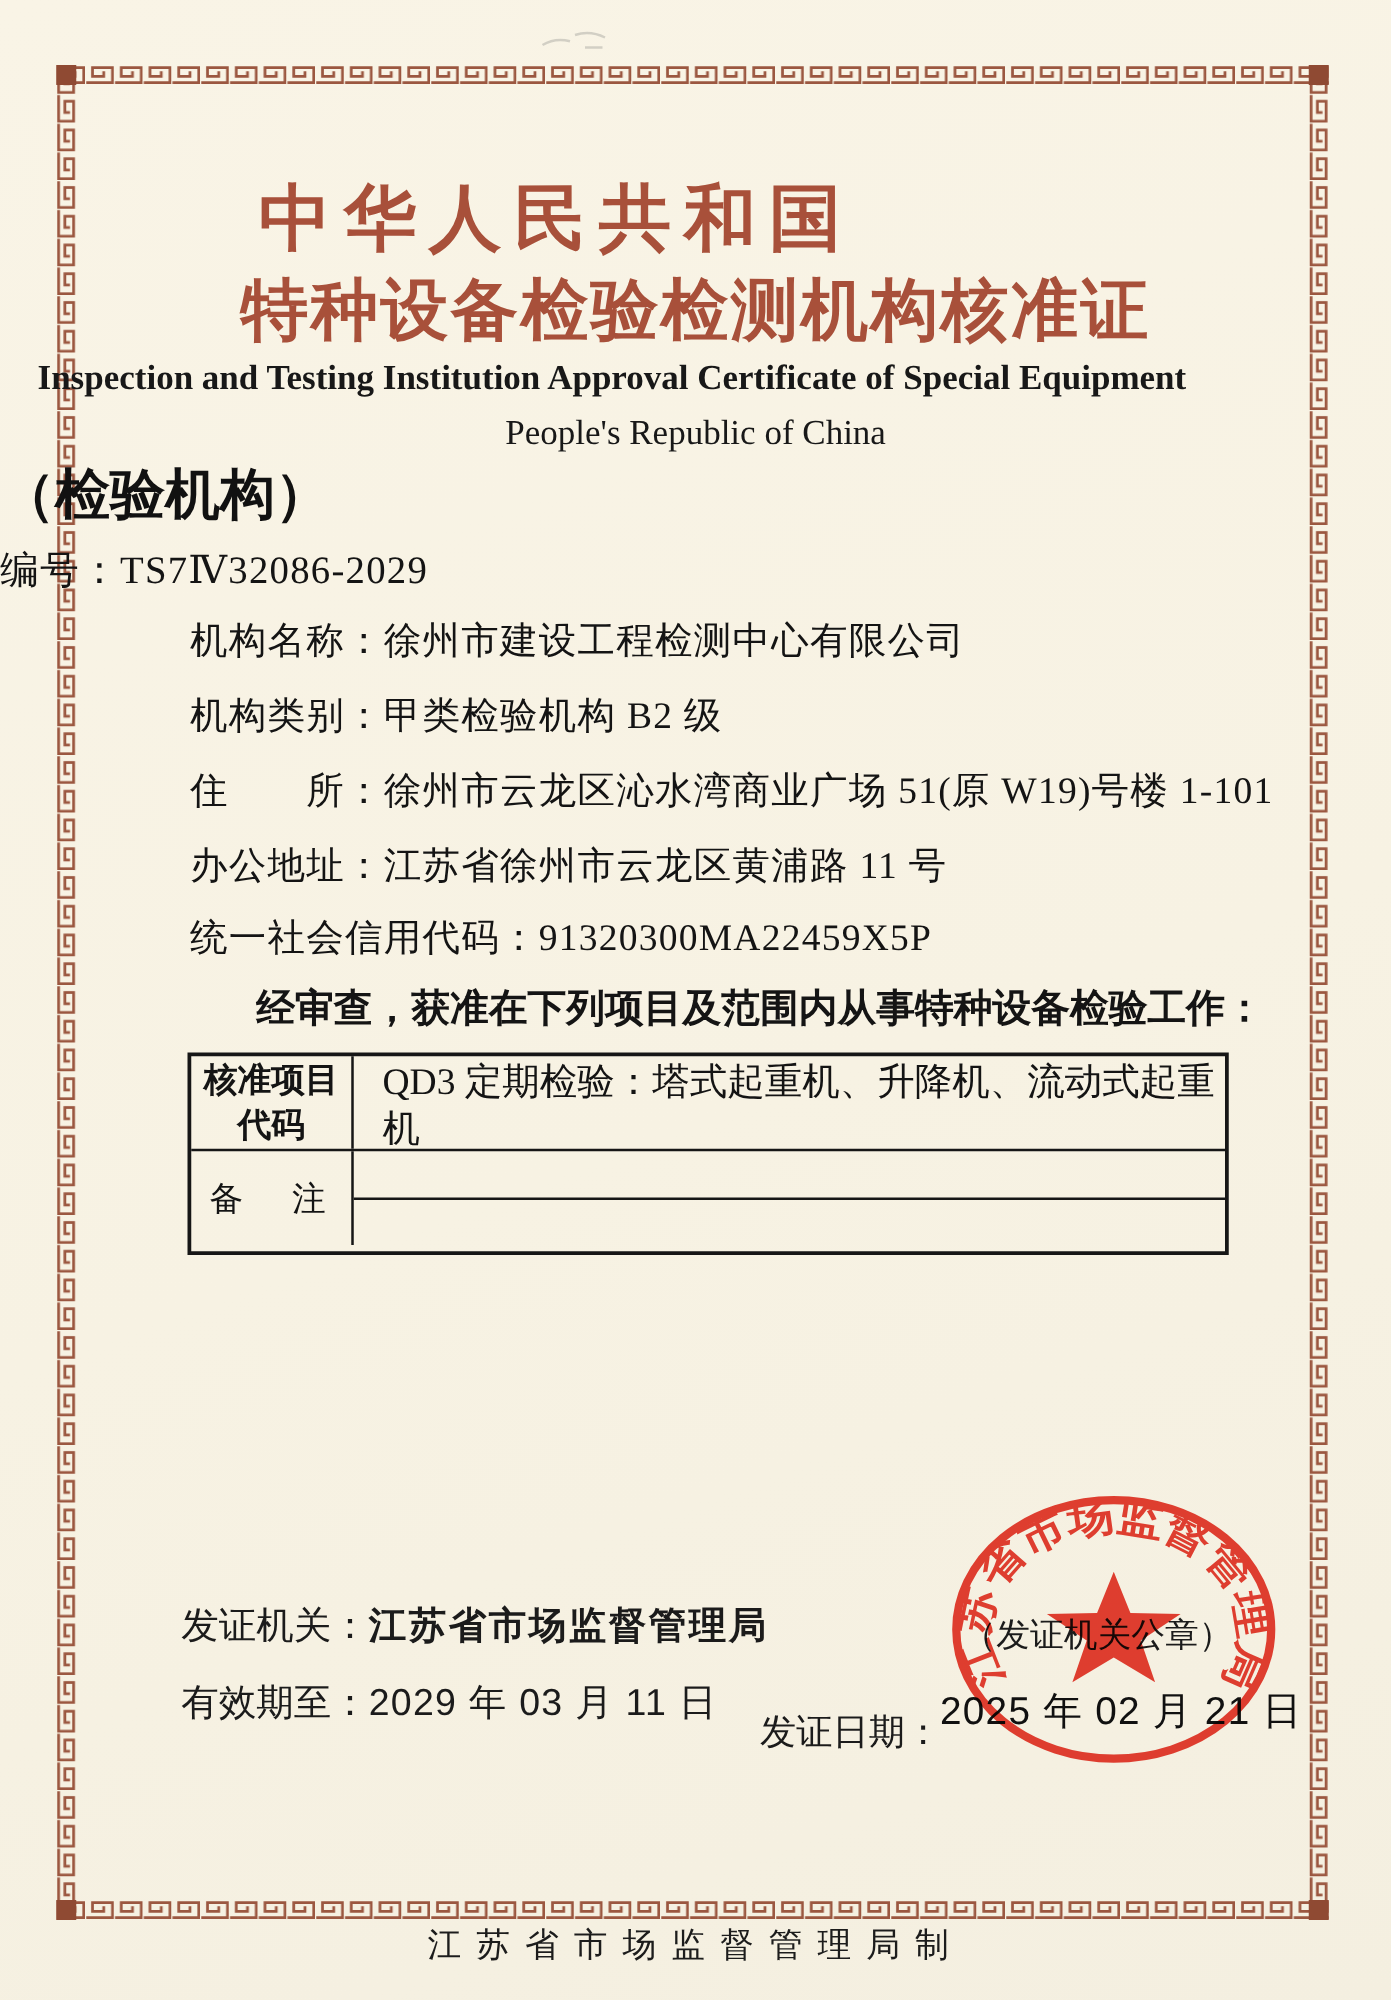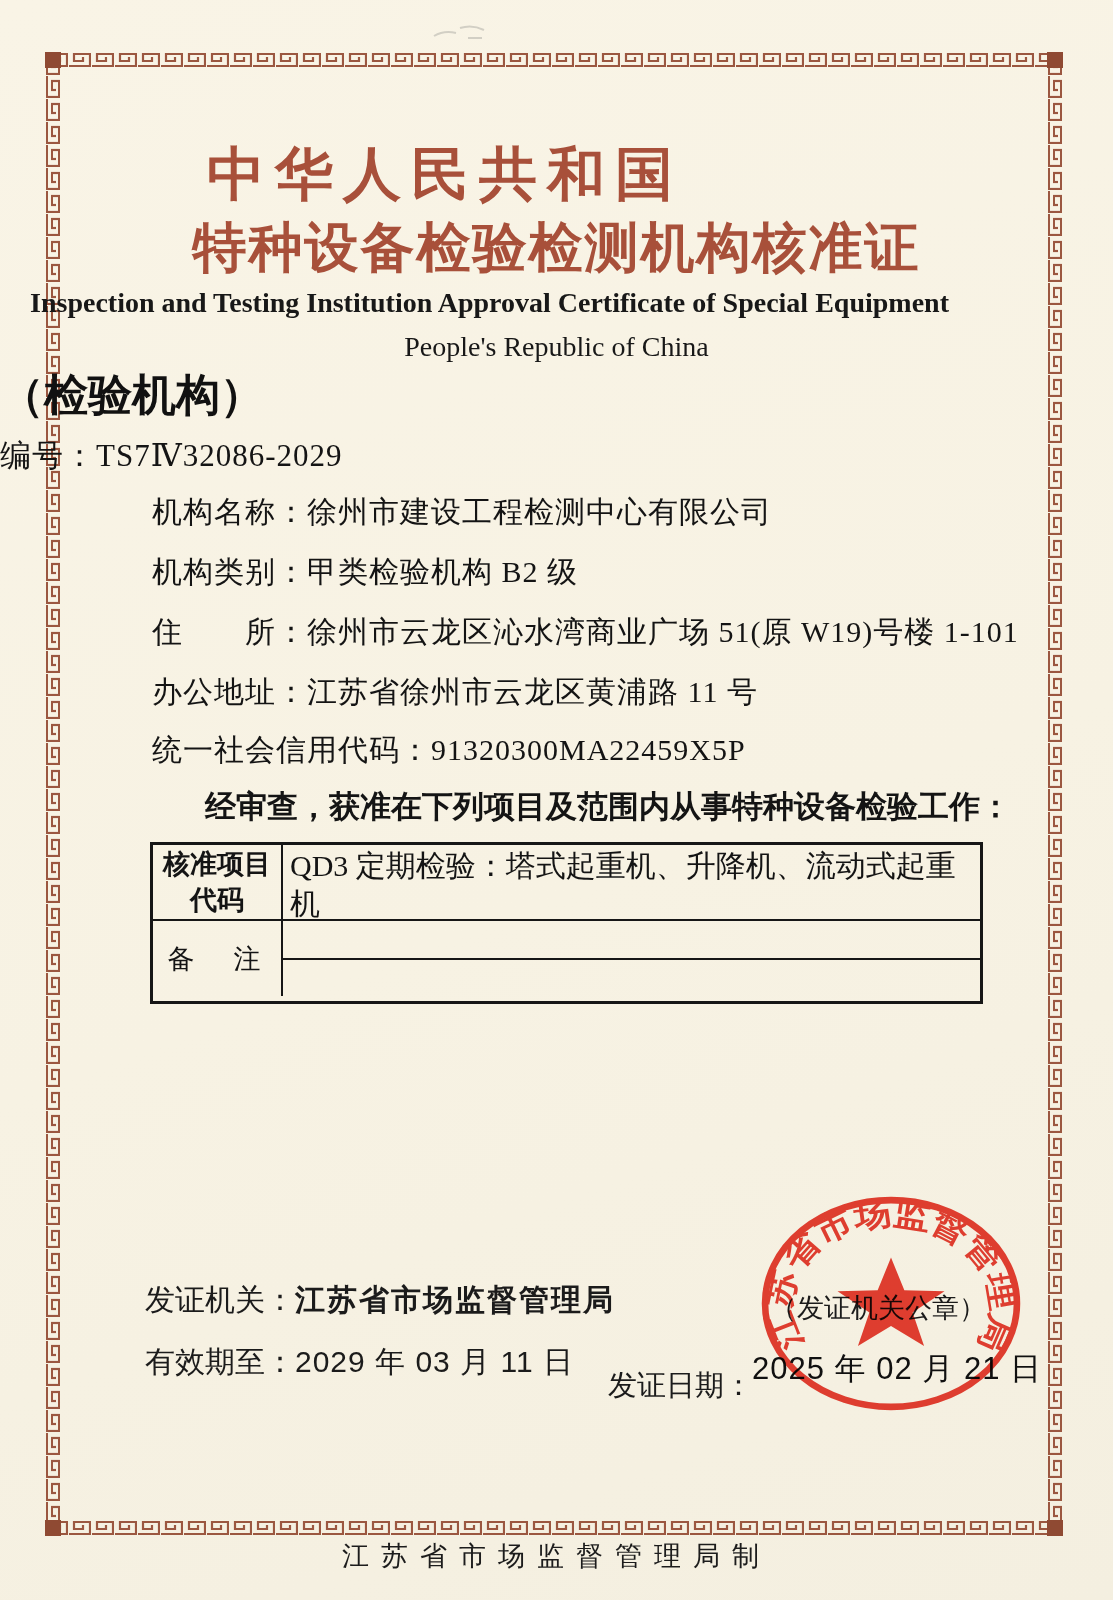--- a/index.html
+++ b/index.html
@@ -68,21 +68,21 @@
   .atable .row2{display:flex;height:75px;box-sizing:border-box;}
   .atable .cell-l{
     width:130px;border-right:2px solid #161616;box-sizing:border-box;
     display:flex;align-items:center;justify-content:center;text-align:center;
     font-size:27px;color:#141414;
   }
   .atable .row1 .cell-l{font-weight:bold;letter-spacing:0px;}
   .atable .row2 .cell-l{letter-spacing:6px;font-family:Liberation Sans, sans-serif;}
   .atable .cell-r{flex:1;box-sizing:border-box;}
   .atable .row1 .cell-r{
-    font-size:30px;line-height:38px;padding:2px 6px 0 7px;color:#141414;
+    font-size:30px;line-height:38px;padding:2px 6px 0 23px;color:#141414;
   }
   .atable .row2 .cell-r{display:flex;flex-direction:column;}
   .atable .row2 .sub{flex:1;box-sizing:border-box;}
   .atable .row2 .sub.first{border-bottom:2px solid #161616;}
   
   .issuer-line{position:absolute;left:145px;top:1280px;font-size:30px;white-space:nowrap;}
   .issuer-line .val{font-weight:bold;font-family:"Liberation Sans","DejaVu Sans",sans-serif;letter-spacing:2px;}
   .valid-line{position:absolute;left:145px;top:1342px;font-size:30px;white-space:nowrap;}
   .valid-line .val{font-family:"Liberation Sans","DejaVu Sans",sans-serif;letter-spacing:1px;}
   .issue-date-label{position:absolute;left:608px;top:1366px;font-size:29px;white-space:nowrap;}

